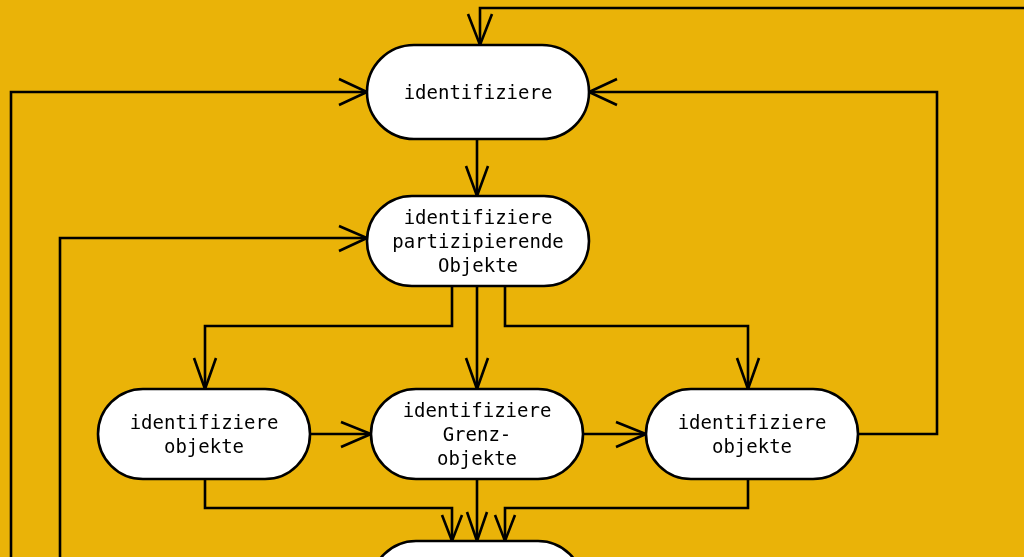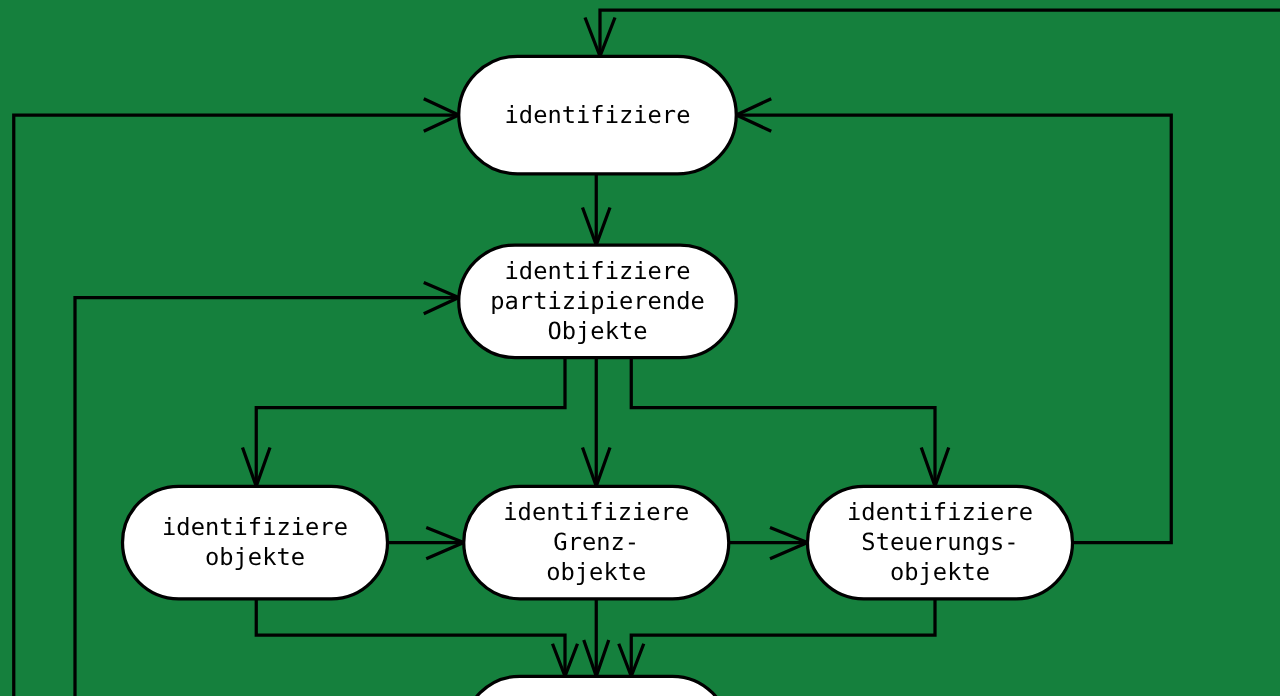--- a/index.html
+++ b/index.html
@@ -5,21 +5,21 @@
 <style>
   html, body {
     margin: 0;
     padding: 0;
     background: #ffffff;
   }
   #canvas {
     position: relative;
     width: 1024px;
     height: 557px;
-    background: #15803d;
+    background: #eab308;
     overflow: hidden;
     font-family: "DejaVu Sans Mono", "Liberation Mono", monospace;
   }
   #diagram-svg {
     position: absolute;
     left: 0;
     top: 0;
     width: 1024px;
     height: 557px;
   }
@@ -158,17 +158,16 @@
   </div>
 
   <div class="node-label" style="left:371px; top:389px; width:212px; height:90px;">
     <span>identifiziere</span>
     <span>Grenz-</span>
     <span>objekte</span>
   </div>
 
   <div class="node-label" style="left:646px; top:389px; width:212px; height:90px;">
     <span>identifiziere</span>
-    <span>Steuerungs-</span>
     <span>objekte</span>
   </div>
 
 </div>
 
 </body></html>

